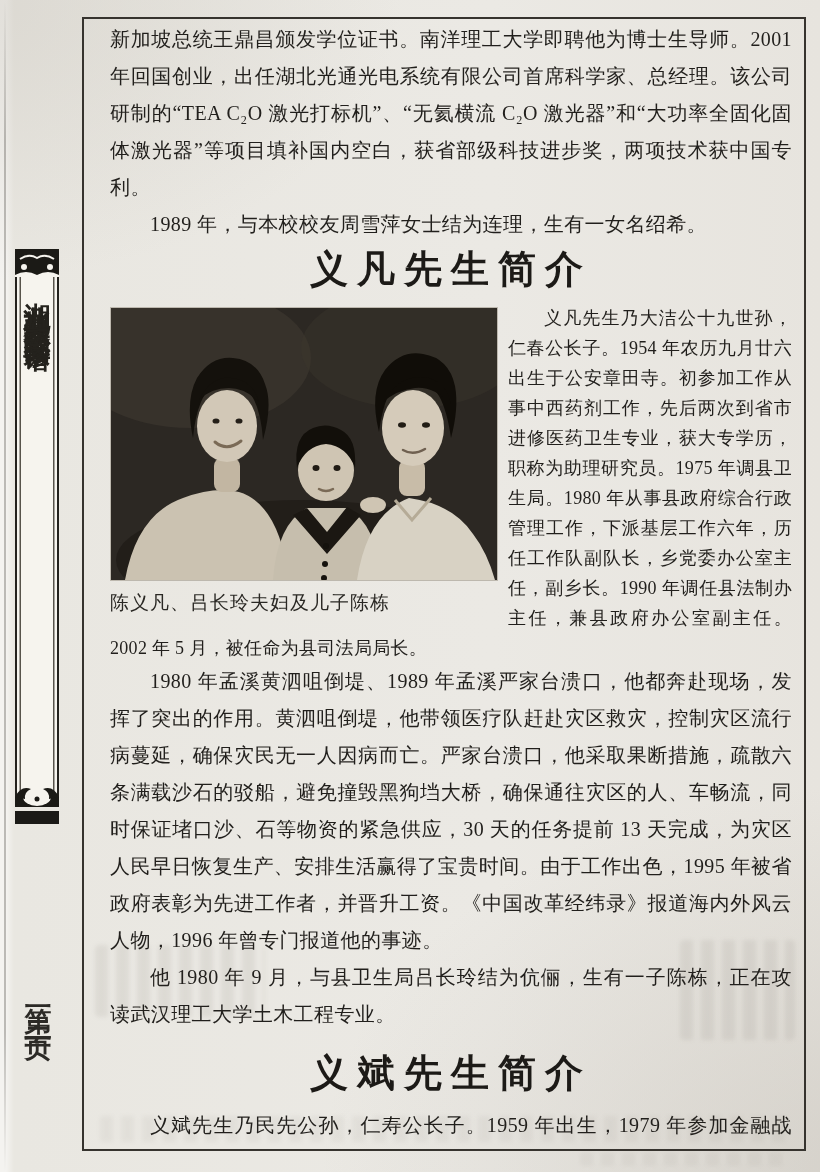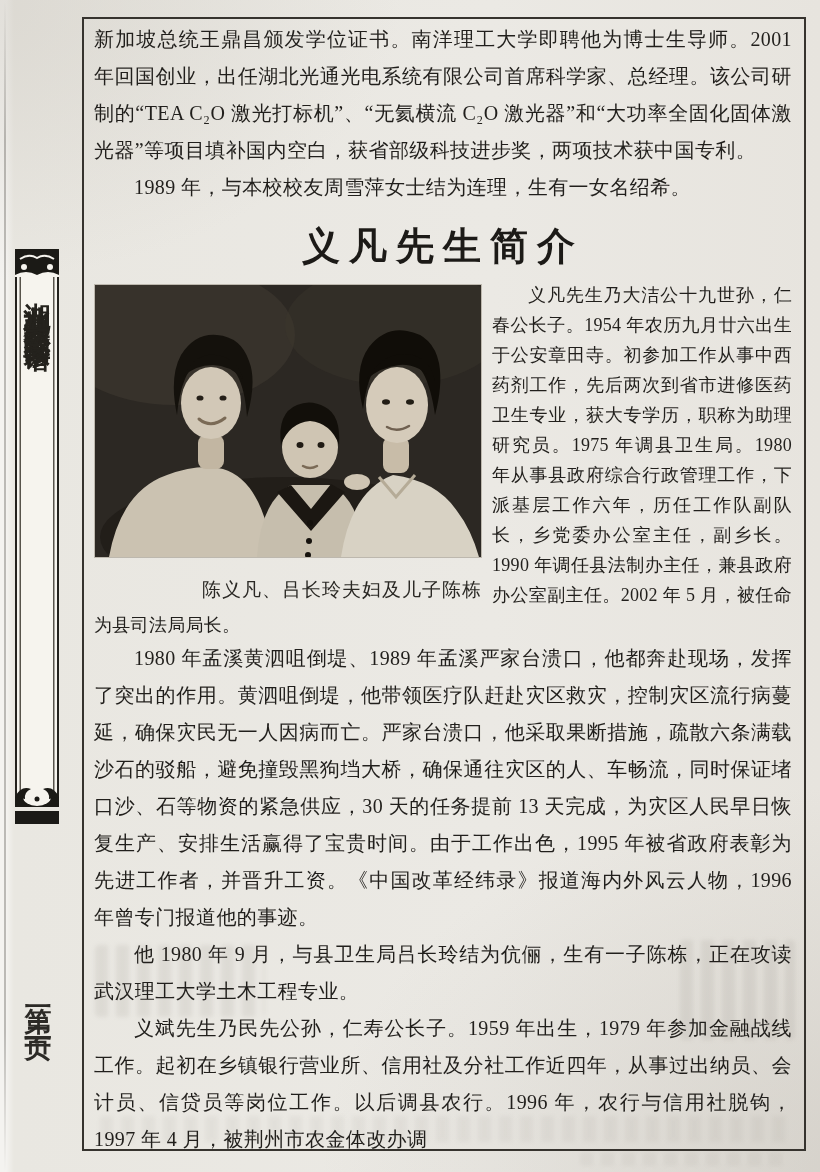--- a/index.html
+++ b/index.html
@@ -11,32 +11,32 @@
       linear-gradient(90deg,#f4f3f0 0 6px, #e9e7e1 14px, #ebe9e4 60%, #e7e4de 100%);
     font-family:"Liberation Serif","DejaVu Serif",serif;
     color:#211f1c;
   }
   .gutter-line{position:absolute;left:4px;top:0;width:2px;height:100%;
     background:linear-gradient(rgba(95,92,86,.0),rgba(95,92,86,.38) 12%,rgba(95,92,86,.38) 88%,rgba(95,92,86,0));}
   
   .frame{
     position:absolute;left:82px;top:17px;width:724px;height:1134px;
     border:2px solid #36332e;box-sizing:border-box;
-    padding:2px 12px 0 10px;overflow:hidden;
+    padding:2px 12px 0 26px;overflow:hidden;
   }
   .body-par{font-size:20px;line-height:37px;text-align:justify;margin:0;text-indent:2em;
     letter-spacing:.4px;}
   .no-indent{text-indent:0;}
   .sec-title{font-size:38px;line-height:48px;font-weight:700;text-align:center;
-    letter-spacing:9px;margin:16px 0 10px;color:#1c1a17;}
+    letter-spacing:9px;margin:2px 0 10px;color:#1c1a17;}
   .sec-title.second{margin:16px 0 10px;}
   
   figure.photo{float:left;width:388px;margin:4px 10px 0 0;padding:0;}
   .photo-svg{display:block;width:388px;height:274px;border:1px solid #bdb8ae;box-sizing:border-box;}
-  figcaption{font-size:19px;letter-spacing:1px;text-align:right;margin-top:19px;color:#2a2824;}
+  figcaption{font-size:19px;letter-spacing:1px;text-align:left;margin-top:9px;color:#2a2824;}
   .bio-par{font-size:18px;line-height:30px;text-align:justify;text-indent:2em;margin:0;
     letter-spacing:.3px;}
   .clear{clear:both;}
   
   .spine{position:absolute;left:15px;top:249px;width:44px;height:558px;
     background:#f6f4ee;border:2px solid #23211d;box-sizing:border-box;
     box-shadow:inset 0 0 0 2.5px #f6f4ee, inset 0 0 0 4px #57534b;}
   .spine-cap{position:absolute;left:-2px;width:44px;display:block;}
   .cap-top{top:-2px;}
   .cap-bottom{bottom:-2px;}
@@ -129,16 +129,17 @@
       <path d="M284 192 L301 212 L320 190" stroke="#b5ab97" stroke-width="3" fill="none"></path>
     </svg>
     <figcaption>陈义凡、吕长玲夫妇及儿子陈栋</figcaption>
   </figure>
 
   <p class="bio-par">义凡先生乃大洁公十九世孙，仁春公长子。1954 年农历九月廿六出生于公安章田寺。初参加工作从事中西药剂工作，先后两次到省市进修医药卫生专业，获大专学历，职称为助理研究员。1975 年调县卫生局。1980 年从事县政府综合行政管理工作，下派基层工作六年，历任工作队副队长，乡党委办公室主任，副乡长。1990 年调任县法制办主任，兼县政府办公室副主任。2002 年 5 月，被任命为县司法局局长。</p>
 
   <p class="body-par clear">1980 年孟溪黄泗咀倒堤、1989 年孟溪严家台溃口，他都奔赴现场，发挥了突出的作用。黄泗咀倒堤，他带领医疗队赶赴灾区救灾，控制灾区流行病蔓延，确保灾民无一人因病而亡。严家台溃口，他采取果断措施，疏散六条满载沙石的驳船，避免撞毁黑狗垱大桥，确保通往灾区的人、车畅流，同时保证堵口沙、石等物资的紧急供应，30 天的任务提前 13 天完成，为灾区人民早日恢复生产、安排生活赢得了宝贵时间。由于工作出色，1995 年被省政府表彰为先进工作者，并晋升工资。《中国改革经纬录》报道海内外风云人物，1996 年曾专门报道他的事迹。</p>
   <p class="body-par">他 1980 年 9 月，与县卫生局吕长玲结为伉俪，生有一子陈栋，正在攻读武汉理工大学土木工程专业。</p>
 
+  <h2 class="sec-title second">义斌先生简介</h2>
 
   <p class="body-par">义斌先生乃民先公孙，仁寿公长子。1959 年出生，1979 年参加金融战线工作。起初在乡镇银行营业所、信用社及分社工作近四年，从事过出纳员、会计员、信贷员等岗位工作。以后调县农行。1996 年，农行与信用社脱钩，1997 年 4 月，被荆州市农金体改办调</p>
 
 </div>
 
 </body></html>

